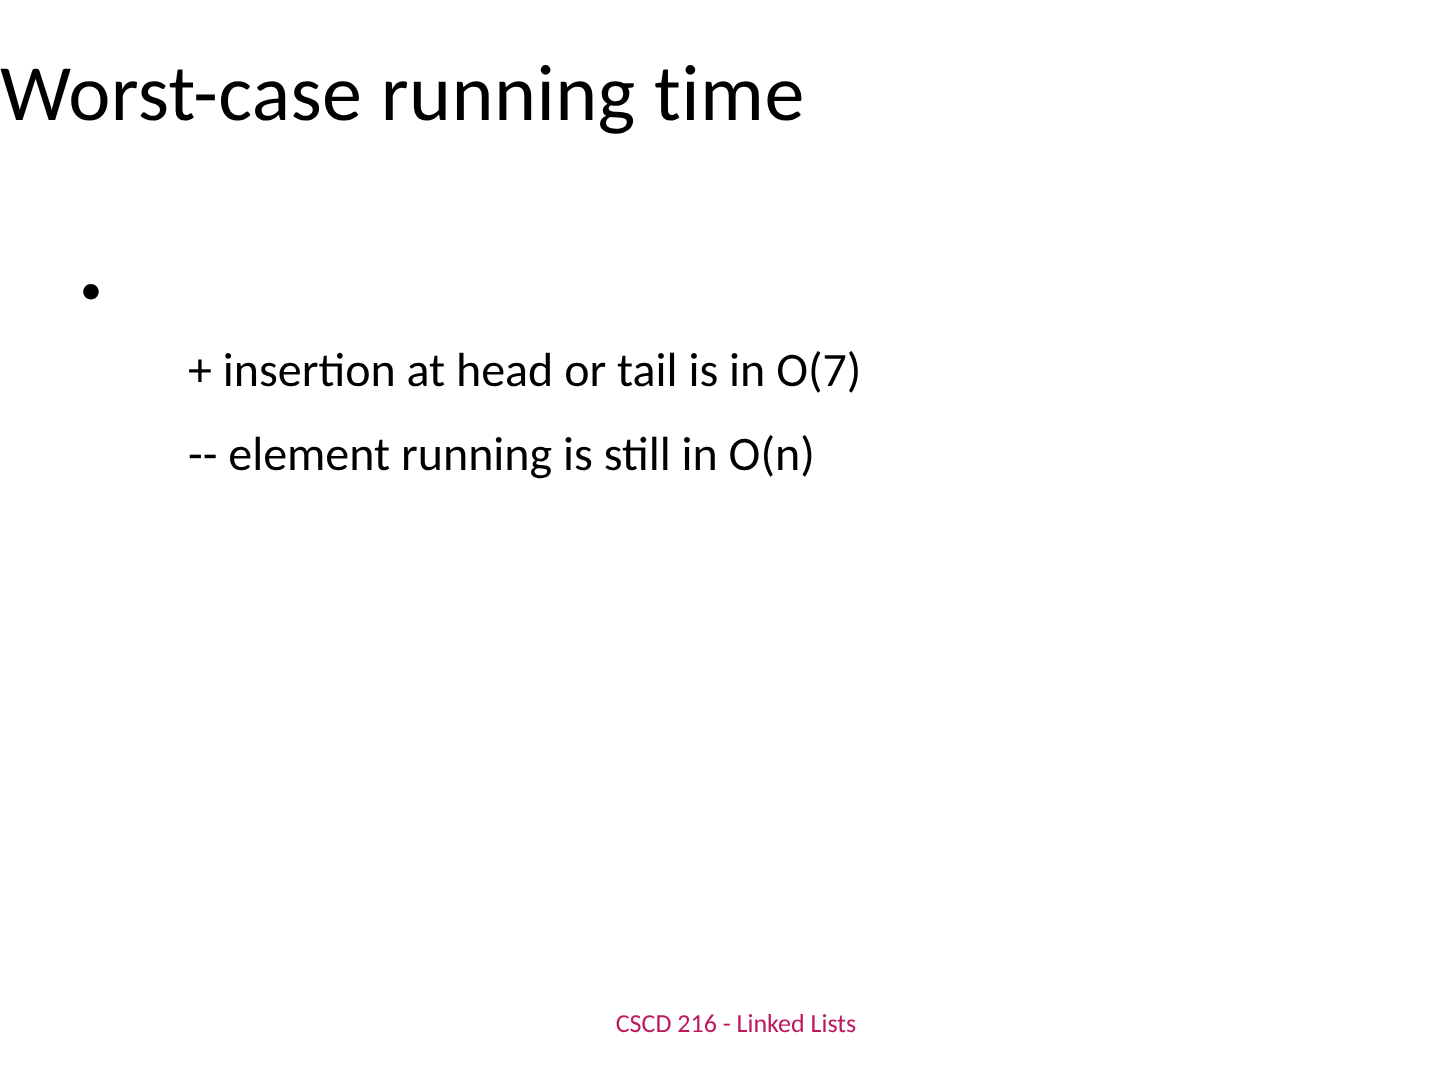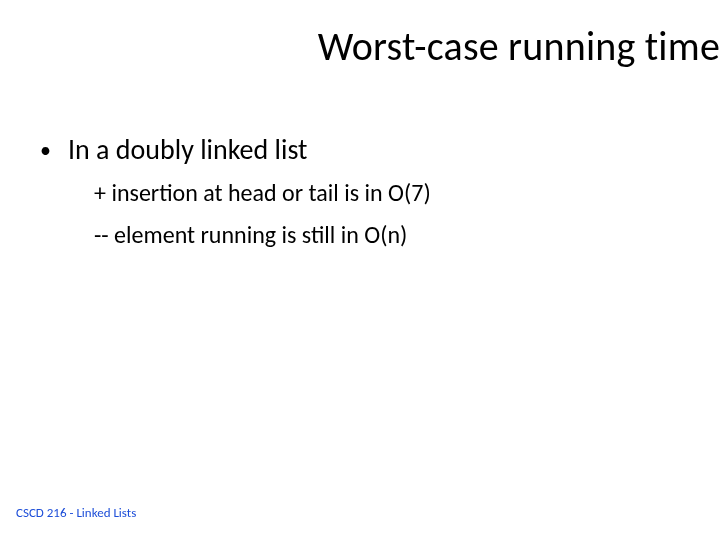--- a/index.html
+++ b/index.html
@@ -16,21 +16,21 @@
     position: relative;
     width: 720px;
     height: 540px;
     box-sizing: border-box;
   }
   .title {
     position: absolute;
     top: 22px;
     left: 0;
     right: 0;
-    text-align: right;
+    text-align: left;
     font-size: 40px;
     font-weight: 400;
     letter-spacing: 0.2px;
   }
   .body {
     position: absolute;
     top: 132px;
     left: 40px;
     right: 40px;
   }
@@ -52,37 +52,36 @@
     margin-top: 10px;
     margin-left: 54px;
     font-size: 24px;
     line-height: 1.35;
   }
   .footer {
     position: absolute;
     bottom: 20px;
     left: 0;
     right: 0;
-    text-align: left;
+    text-align: center;
     font-size: 13px;
-    color: #1d4ed8;
+    color: #be185d;
     padding-left: 16px;
   }
 </style>
 </head>
 <body>
 
 <div class="slide">
 
   <div class="title">Worst-case running time</div>
 
   <div class="body">
     <div class="bullet-row">
       <span class="bullet-marker">•</span>
-      <span>In a doubly linked list</span>
     </div>
     <div class="sub">+ insertion at head or tail is in O(7)</div>
     <div class="sub">-- element running is still in O(n)</div>
   </div>
 
   <div class="footer">CSCD 216 - Linked Lists</div>
 
 </div>
 
 </body></html>

